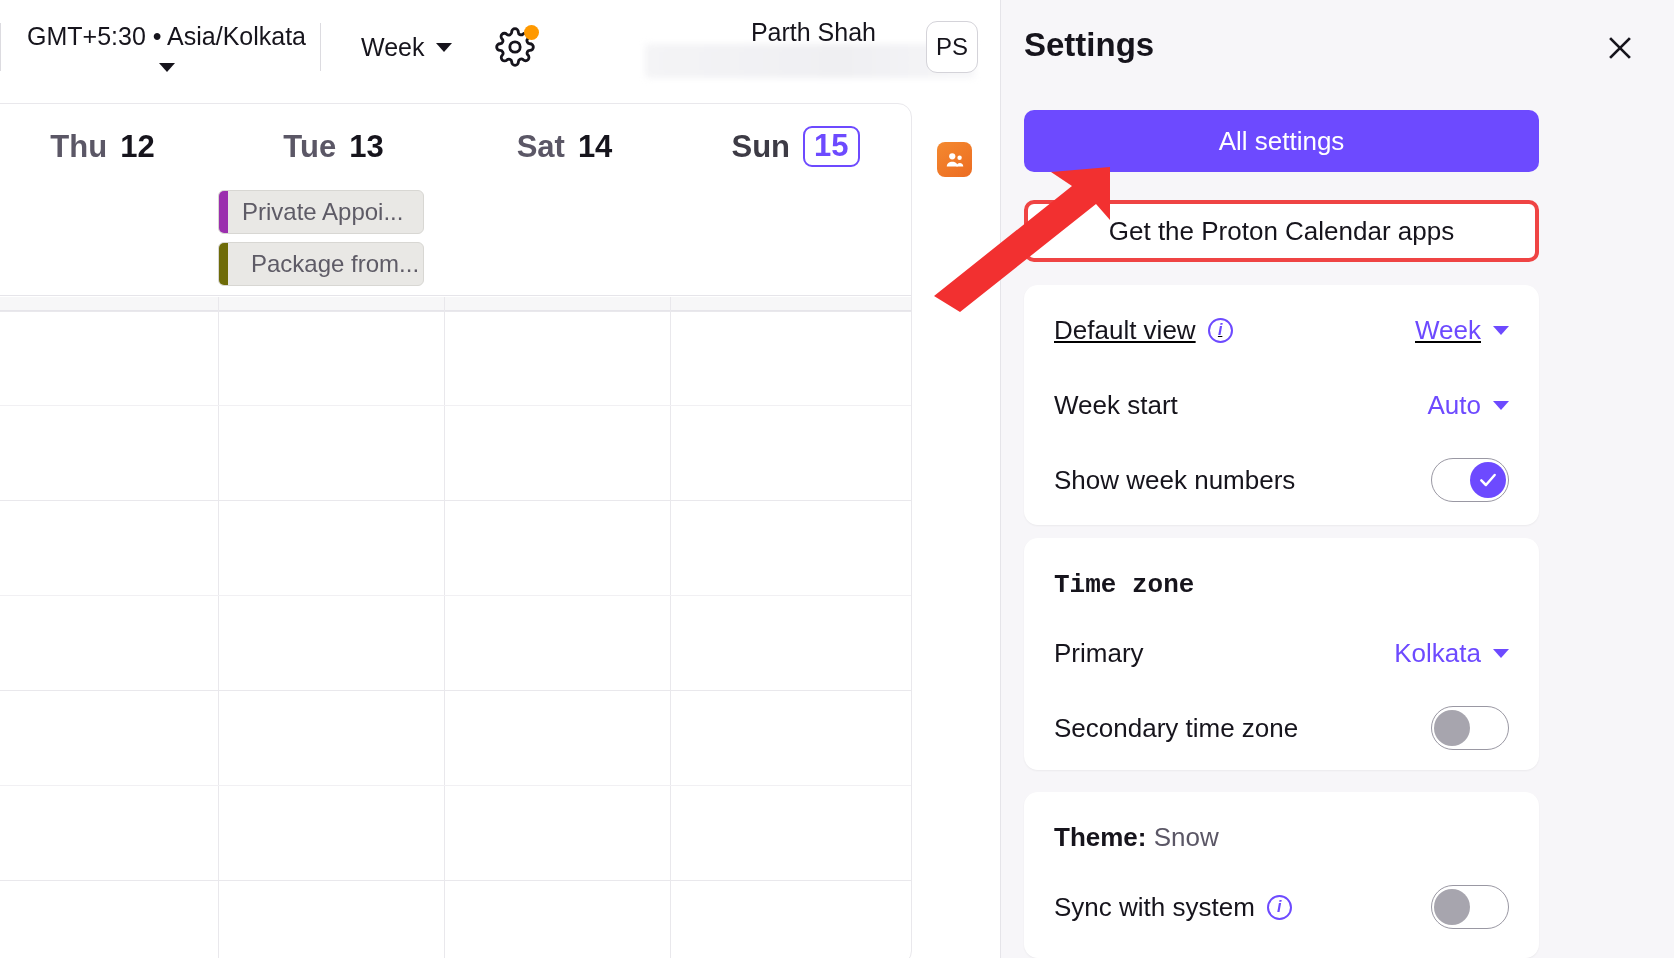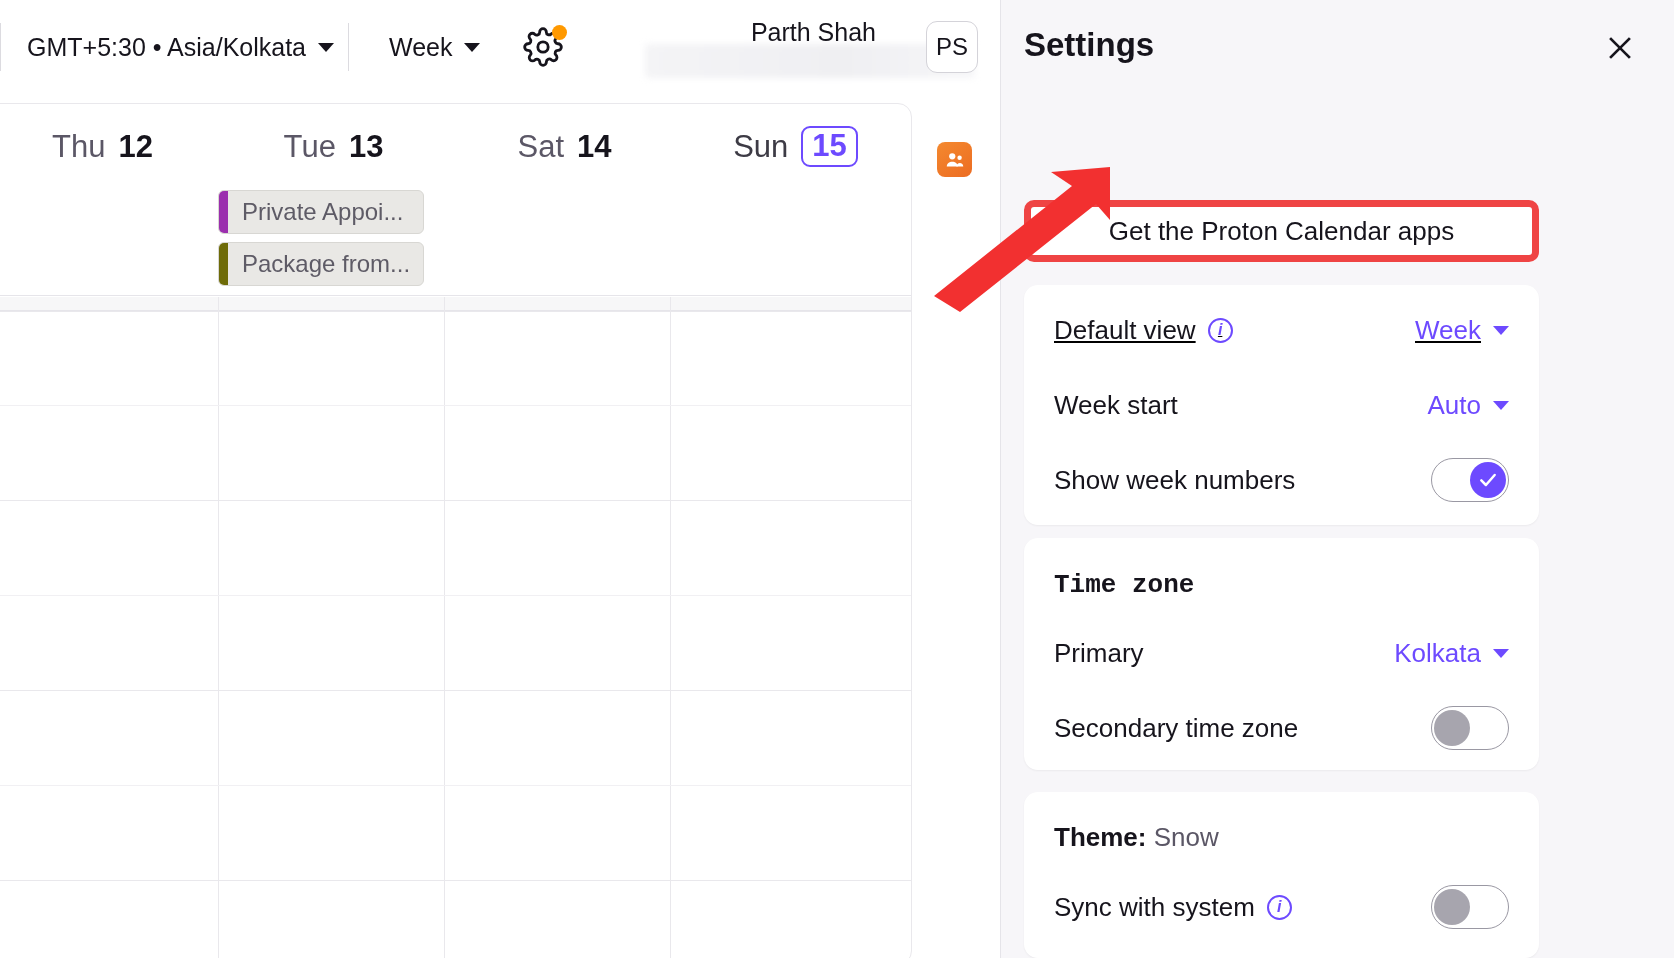--- a/index.html
+++ b/index.html
@@ -27,20 +27,21 @@
   }
   .tb-divider {
     width: 1px; height: 48px; background: #dcdbe0; flex: 0 0 auto;
   }
   .tz-btn {
     display: flex; align-items: center; gap: 12px;
     padding: 6px 14px; margin-left: 12px;
     font-size: 25px; color: #16141c; cursor: pointer;
     white-space: nowrap; background: none; border: none;
     font-family: "Liberation Sans", sans-serif;
+    flex-direction: column;
   }
   .view-btn {
     display: flex; align-items: center; gap: 12px;
     padding: 6px 14px; margin-left: 26px;
     font-size: 25px; color: #16141c; cursor: pointer;
     white-space: nowrap; background: none; border: none;
     font-family: "Liberation Sans", sans-serif;
   }
   .caret {
     width: 0; height: 0;
@@ -96,21 +97,21 @@
   #daynames {
     position: absolute; left: 0; top: 22px; right: 0;
     display: flex;
   }
   .daycol {
     flex: 1 1 0;
     display: flex; align-items: center; justify-content: center;
     gap: 13px;
     font-size: 31px;
   }
-  .dname { color: #5b5766; font-weight: 400; }
+  .dname { color: #5b5766; font-weight: 700; }
   .dnum  { color: #16141c; font-weight: 700; }
   .dnum.today {
     color: #6d4aff;
     border: 2px solid #6d4aff;
     border-radius: 9px;
     padding: 2px 9px 4px 9px;
     line-height: 1;
   }
   .dname.today-name { color: #3d3b45; }
 
@@ -188,21 +189,21 @@
     width: 515px; height: 62px;
     background: #6d4aff; color: #ffffff;
     border: none; border-radius: 10px;
     font-size: 26px; cursor: pointer;
     font-family: "Liberation Sans", sans-serif;
   }
   #apps-btn {
     position: absolute; left: 23px; top: 200px;
     width: 515px; height: 62px;
     background: #ffffff; color: #16141c;
-    border: 7px solid #ef4444; border-radius: 10px;
+    border: 4px solid #ef4444; border-radius: 10px;
     font-size: 26px; cursor: pointer;
     font-family: "Liberation Sans", sans-serif;
   }
 
   .card {
     position: absolute; left: 23px; width: 515px;
     background: #ffffff;
     border-radius: 14px;
     box-shadow: 0 1px 2px rgba(0,0,0,0.05);
   }
@@ -311,21 +312,21 @@
             <span class="dname today-name">Sun</span>
             <span class="dnum today">15</span>
           </div>
         </div>
 
         <div id="allday">
           <div class="ev" style="left:231px; top:0px; width:206px;">
             <span class="ev-bar" style="background:#9b2fae;"></span>
             <span class="ev-title">Private Appoi...</span>
           </div>
-          <div class="ev" style="left:231px; top:52px; width:206px;">
+          <div class="ev" style="left:231px; top:52px; width:206px;gap:9px;">
             <span class="ev-bar" style="background:#6e6b08;"></span>
             <span class="ev-title">Package from...</span>
           </div>
         </div>
       </div>
 
       <div id="grid">
         <div id="grid-top-strip"></div>
         <div class="vline" style="left:231px;"></div>
         <div class="vline" style="left:457px;"></div>
@@ -356,20 +357,21 @@
     <div id="drawer-head">
       <div id="drawer-title">Settings</div>
       <div id="drawer-close">
         <svg width="34" height="34" viewBox="0 0 24 24" stroke="#16141c" stroke-width="1.9" fill="none">
           <line x1="5" y1="5" x2="19" y2="19"></line>
           <line x1="19" y1="5" x2="5" y2="19"></line>
         </svg>
       </div>
     </div>
 
+    <button id="all-settings-btn">All settings</button>
 
     <button id="apps-btn">Get the Proton Calendar apps</button>
 
     <div class="card" id="card-view">
       <div class="row" style="top:18px;text-decoration:underline;">
         <span class="row-label">
           <span>Default view</span>
           <span class="info-ico">i</span>
         </span>
         <span class="dd">

